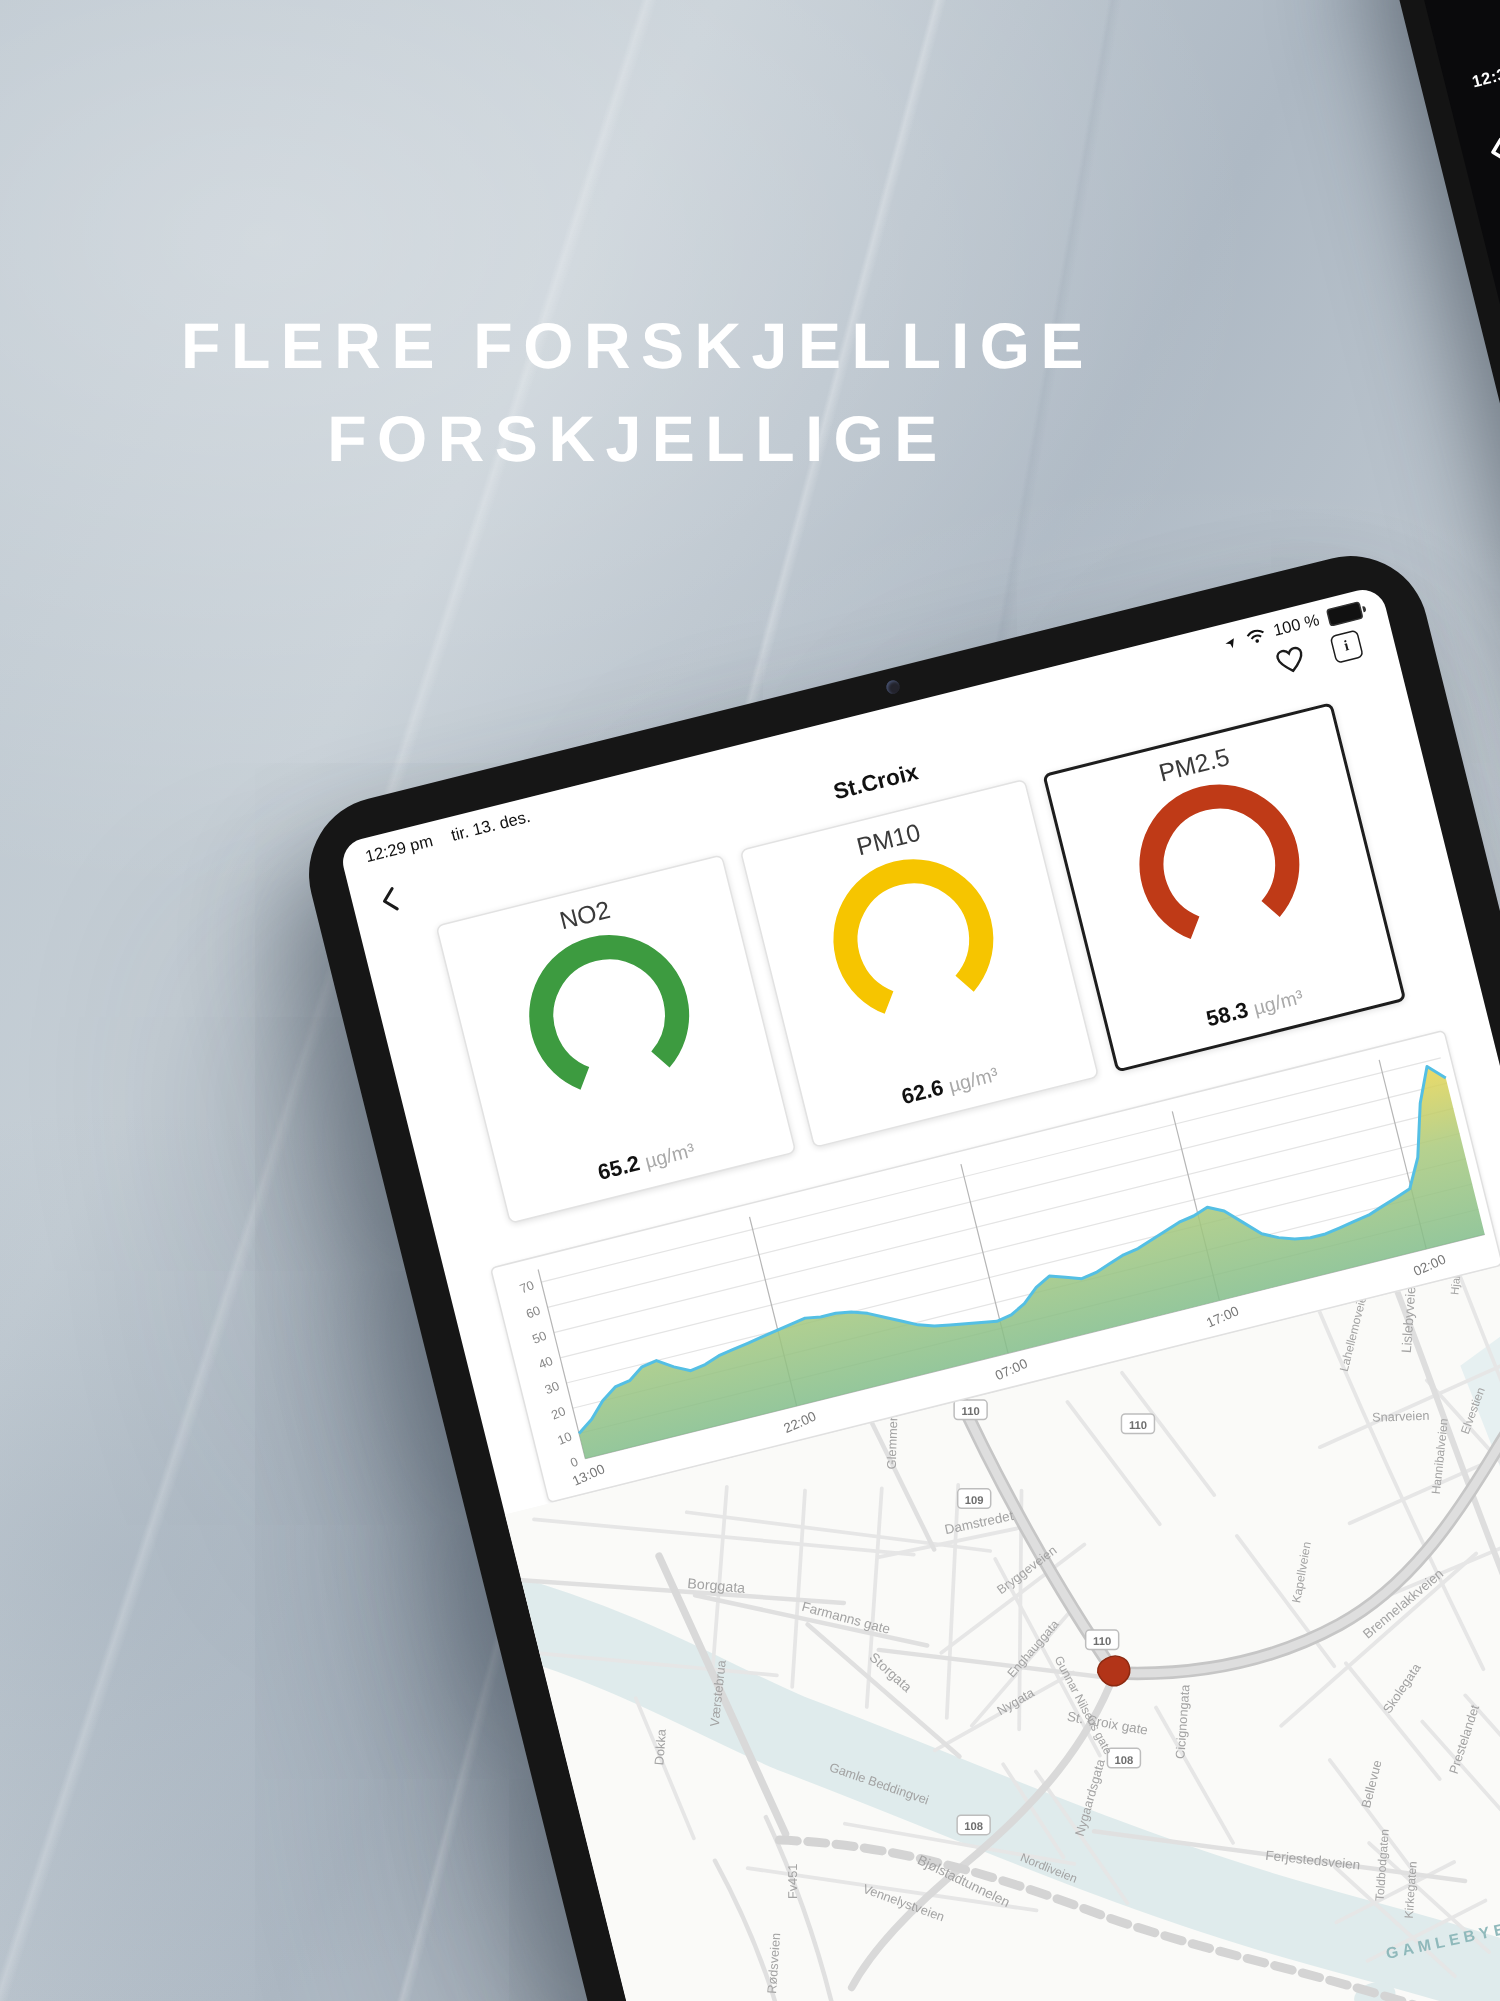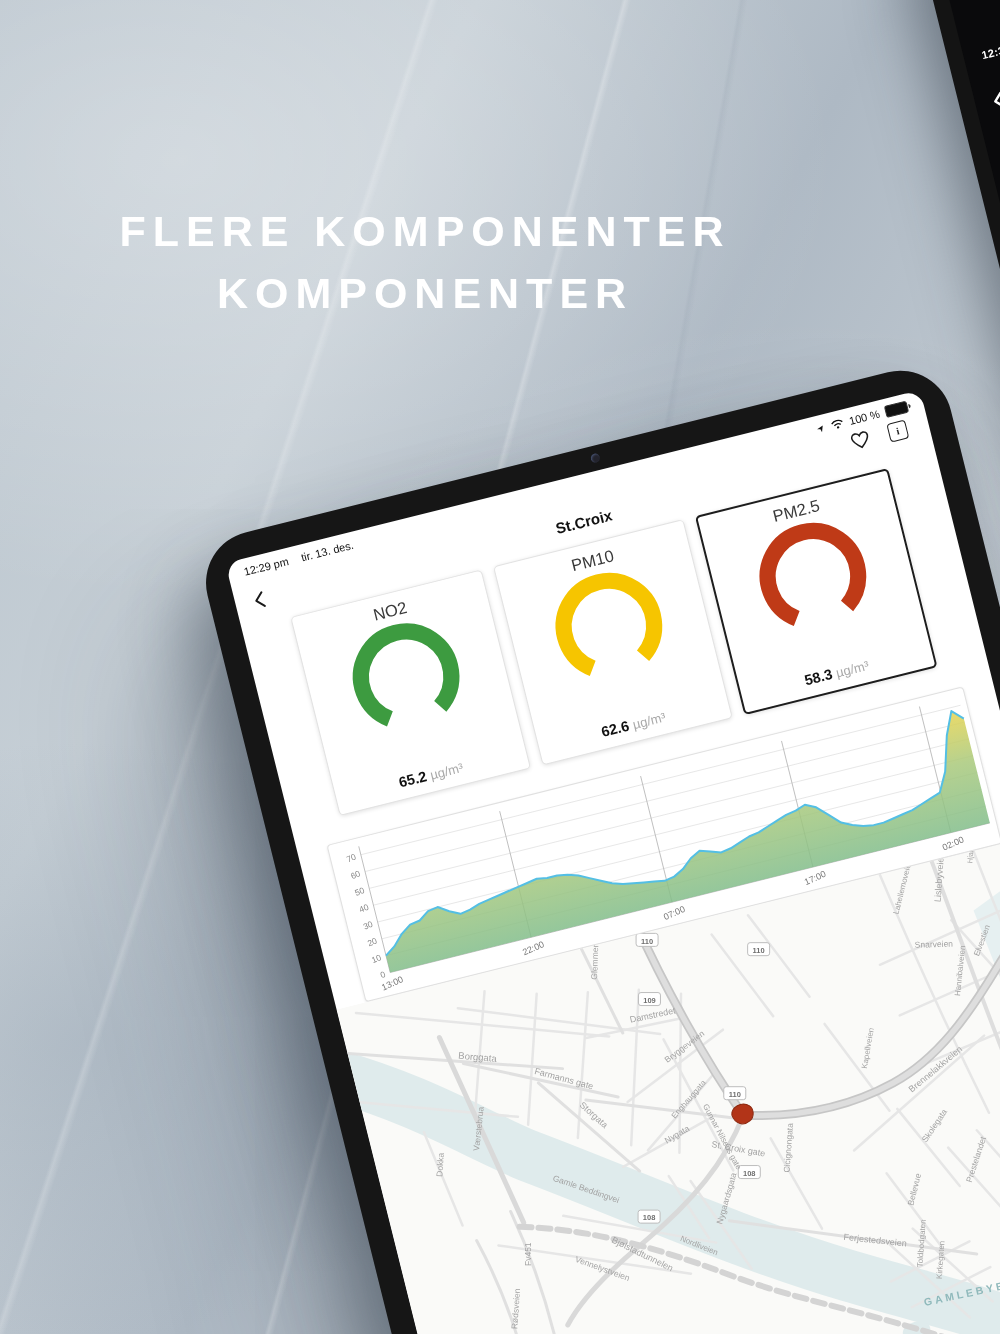--- a/index.html
+++ b/index.html
@@ -67,22 +67,22 @@
   .peek-screen{width:100%;height:100%;background:#0a0a0c;border-radius:26px;position:relative;overflow:hidden;color:#fff;}
   .peek-time{position:absolute;left:18px;top:126px;font-size:11px;font-weight:700;letter-spacing:.3px;}
   .peek-back{position:absolute;left:14px;top:170px;width:20px;height:20px;}
 </style>
 </head>
 <body>
 
 <div class="stage">
 
   <div class="headline">
-    <div>FLERE KOMPONENTER</div>
-    <div>KOMPONENTER</div>
+    <div>FLERE FORSKJELLIGE</div>
+    <div>FORSKJELLIGE</div>
   </div>
 
   <div class="peek">
     <div class="peek-screen">
       <div class="peek-time">12:34</div>
       <svg class="peek-back" viewBox="0 0 20 20">
         <polyline points="13,3 6,10 13,17" fill="none" stroke="#fff" stroke-width="2.4" stroke-linecap="round" stroke-linejoin="round"></polyline>
       </svg>
 
     </div>

